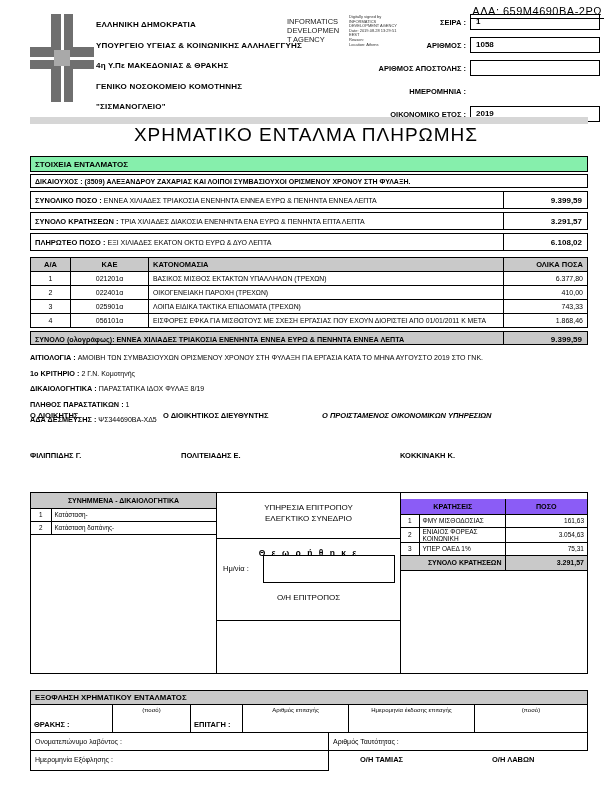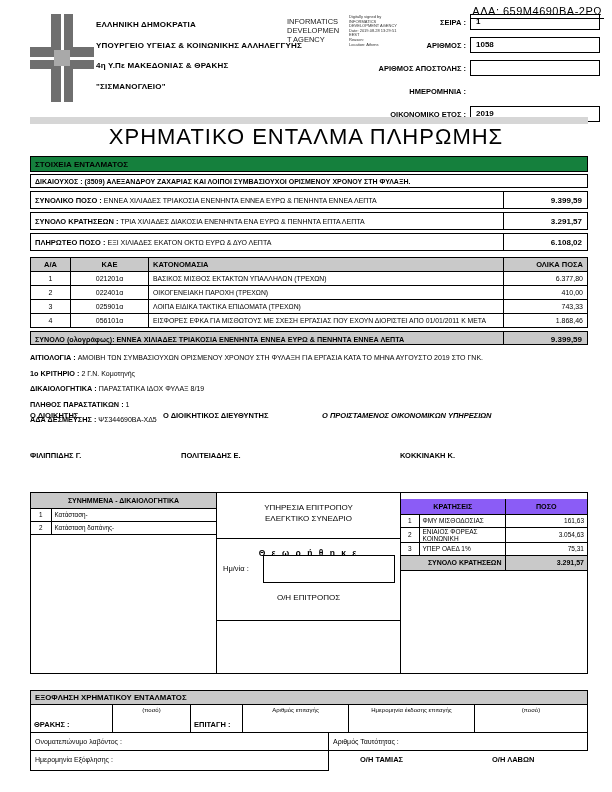--- a/index.html
+++ b/index.html
@@ -20,24 +20,24 @@
   .org { position:absolute; left:96px; top:20px; width:220px; }
   .org div { font-size:8px; font-weight:bold; margin-bottom:11.5px; letter-spacing:.2px; }
   .stamp-agency { position:absolute; left:287px; top:17px; width:72px; font-size:7.5px; color:#1a1a1a; white-space:pre-line; line-height:9px; }
   .stamp-details { position:absolute; left:349px; top:15px; width:60px; font-size:4px; color:#333; white-space:pre-line; line-height:4.6px; }
   .ada { position:absolute; right:8px; top:5px; font-size:11px; letter-spacing:.5px; border-bottom:1px solid #000; padding:0 2px 1px 2px; }
   .meta { position:absolute; left:300px; top:14px; width:302px; }
   .meta-row { position:relative; height:16px; margin-bottom:7px;text-decoration:underline; }
   .meta-row .mlabel { position:absolute; right:136px; top:4px; font-size:7.5px; font-weight:bold; white-space:nowrap; }
   .meta-row .mbox { position:absolute; right:2px; top:0; width:130px; height:16px; border:1px solid #000; font-size:8px; font-weight:bold; line-height:14px; padding-left:5px; }
   .divider { position:absolute; left:30px; top:117px; width:558px; height:7px; background:#d6d6d6; }
-  .doc-title { position:absolute; left:0; top:124px; width:612px; text-align:center; font-size:22px; letter-spacing:1px; }
+  .doc-title { position:absolute; left:0; top:124px; width:612px; text-align:center; font-size:19px; letter-spacing:1px; }
   
   .sec1 { position:absolute; left:30px; top:156px; width:558px; }
-  .bar { border:1px solid #000; background:#15803d; font-weight:bold; font-size:8px; line-height:15px; padding-left:4px; height:16px; }
+  .bar { border:1px solid #000; background:#86efac; font-weight:bold; font-size:8px; line-height:15px; padding-left:4px; height:16px; }
   .benef { border:1px solid #000; margin-top:2px; height:14px; font-size:7px; font-weight:bold; line-height:13px; padding-left:4px; white-space:nowrap; overflow:hidden; }
   .amt-row { display:flex; border:1px solid #000; margin-top:3px; height:18px; }
   .amt-row .atext { flex:1; font-size:7px; line-height:17px; padding-left:4px; white-space:nowrap; overflow:hidden; }
   .amt-row .atext b { font-size:7.5px; }
   .amt-row .aval { width:84px; border-left:1px solid #000; font-size:8px; font-weight:bold; text-align:right; line-height:17px; padding-right:5px; }
   
   .items { width:558px; border-collapse:collapse; margin-top:6px; }
   .items th, .items td { border:1px solid #000; font-size:7px; height:14px; padding:0 4px; }
   .items th { background:#c9c9c9; font-size:7.5px; text-align:left; }
   .items th.c, .items td.c { text-align:center; }
@@ -106,20 +106,21 @@
       <div class="hbar"></div>
     <div class="vgap"></div>
       <div class="hgap"></div>
       <div class="core"></div>
   </div>
 
   <div class="org">
     <div>ΕΛΛΗΝΙΚΗ ΔΗΜΟΚΡΑΤΙΑ</div>
     <div>ΥΠΟΥΡΓΕΙΟ ΥΓΕΙΑΣ &amp; ΚΟΙΝΩΝΙΚΗΣ ΑΛΛΗΛΕΓΓΥΗΣ</div>
     <div>4η Υ.Πε ΜΑΚΕΔΟΝΙΑΣ &amp; ΘΡΑΚΗΣ</div>
+    <div>ΓΕΝΙΚΟ ΝΟΣΟΚΟΜΕΙΟ ΚΟΜΟΤΗΝΗΣ</div>
     <div>"ΣΙΣΜΑΝΟΓΛΕΙΟ"</div>
   </div>
 
   <div class="stamp-agency">INFORMATICS
 DEVELOPMEN
 T AGENCY</div>
   <div class="stamp-details">Digitally signed by
 INFORMATICS
 DEVELOPMENT AGENCY
 Date: 2019.08.28 13:29:51

